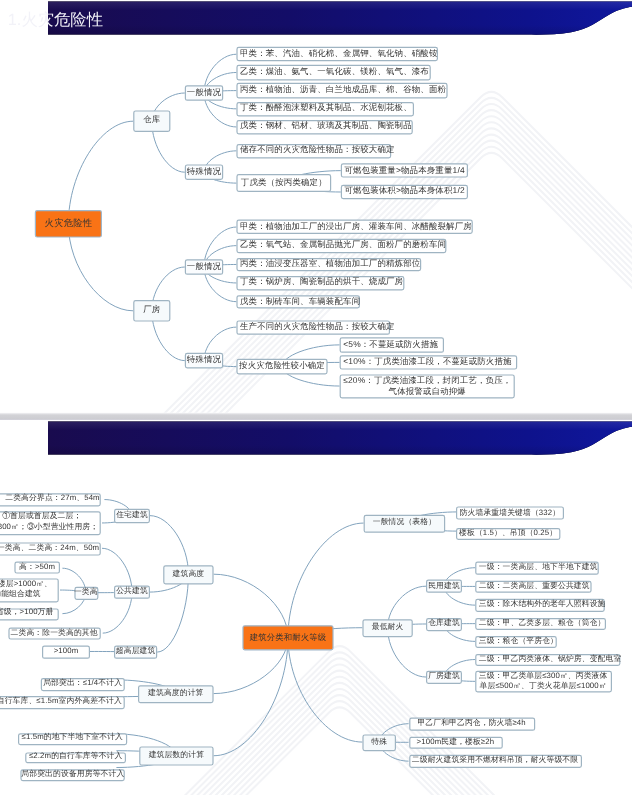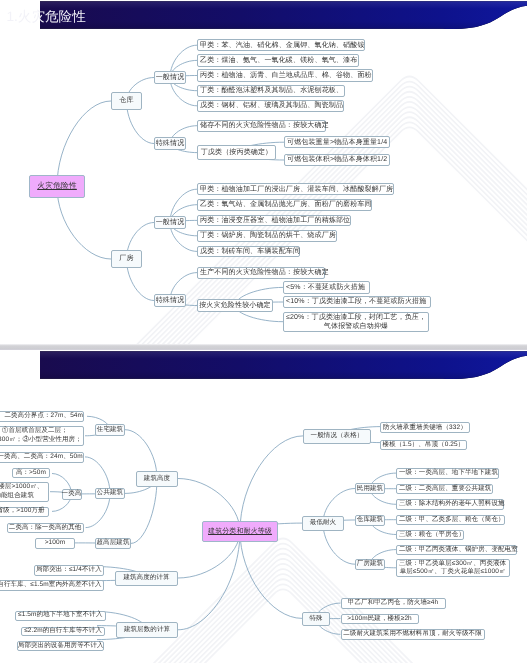--- a/index.html
+++ b/index.html
@@ -15,21 +15,21 @@
   .hatch{position:absolute;inset:0;pointer-events:none;opacity:1;}
   .banner{position:absolute;left:0;top:0;width:527px;height:30px;padding-left:40px;}
   .banner .title{position:absolute;left:6.5px;top:10.3px;color:#f2f2f8;font-size:13.6px;
                  white-space:nowrap;letter-spacing:0px;line-height:1;}
   .links{position:absolute;left:0;top:0;width:527px;height:100%;overflow:visible;
          fill:none;stroke:#7c9fba;stroke-width:0.8;}
   .node{position:absolute;box-sizing:border-box;border:0.9px solid #9fb4c2;
         background:#ffffff;color:#333333;border-radius:2px;
         display:flex;align-items:center;justify-content:center;
         font-size:7.02px;line-height:1.3;letter-spacing:0.14px;text-align:center;white-space:pre;}
-  .node.root{background:#f0abfc;border-color:#9fb6c9;border-radius:2px;font-size:7.8px;text-decoration:underline;}
+  .node.root{background:#f97316;border-color:#9fb6c9;border-radius:2px;font-size:7.8px;}
   .node.l1{background:#f6fafc;}
   .node.l2{background:#fafcfe;}
   .node.leaf{background:#ffffff;}
   #slide2 .node{font-size:6.5px;letter-spacing:0.1px;}
   #slide2 .node.root{font-size:7.0px;letter-spacing:0.1px;}
 </style>
 </head>
 <body>
 
 <div class="page">

